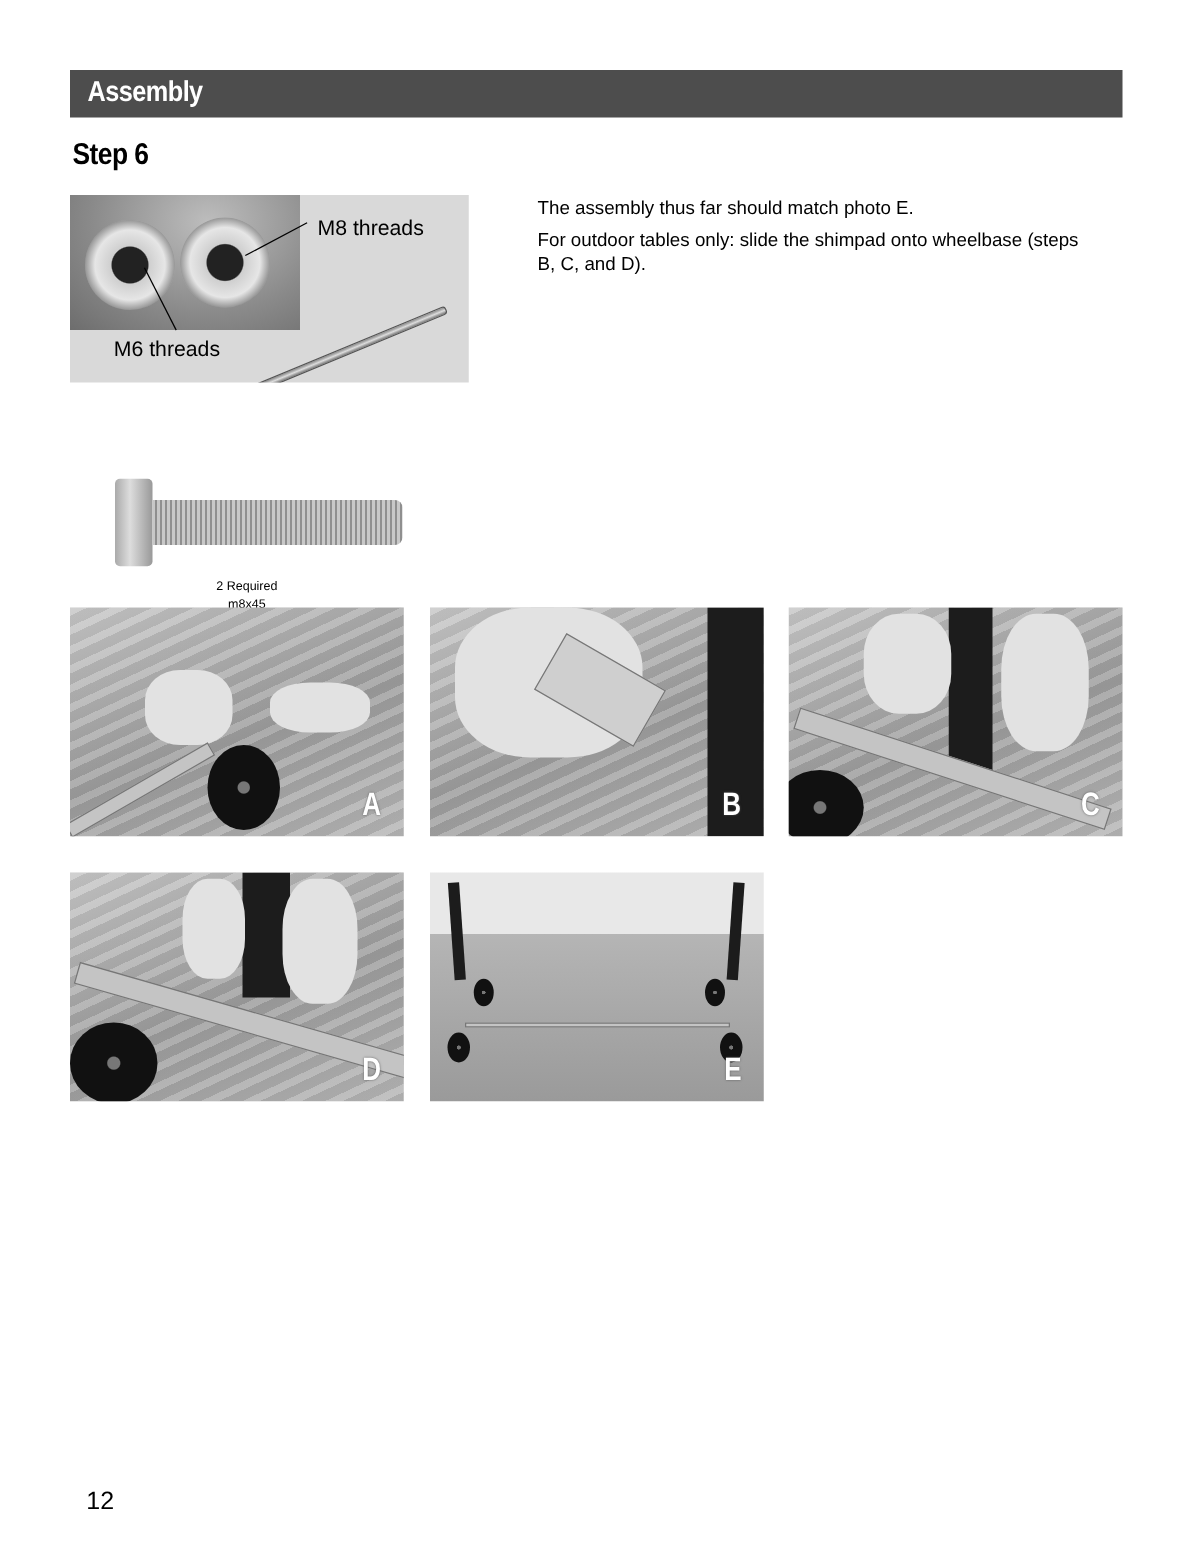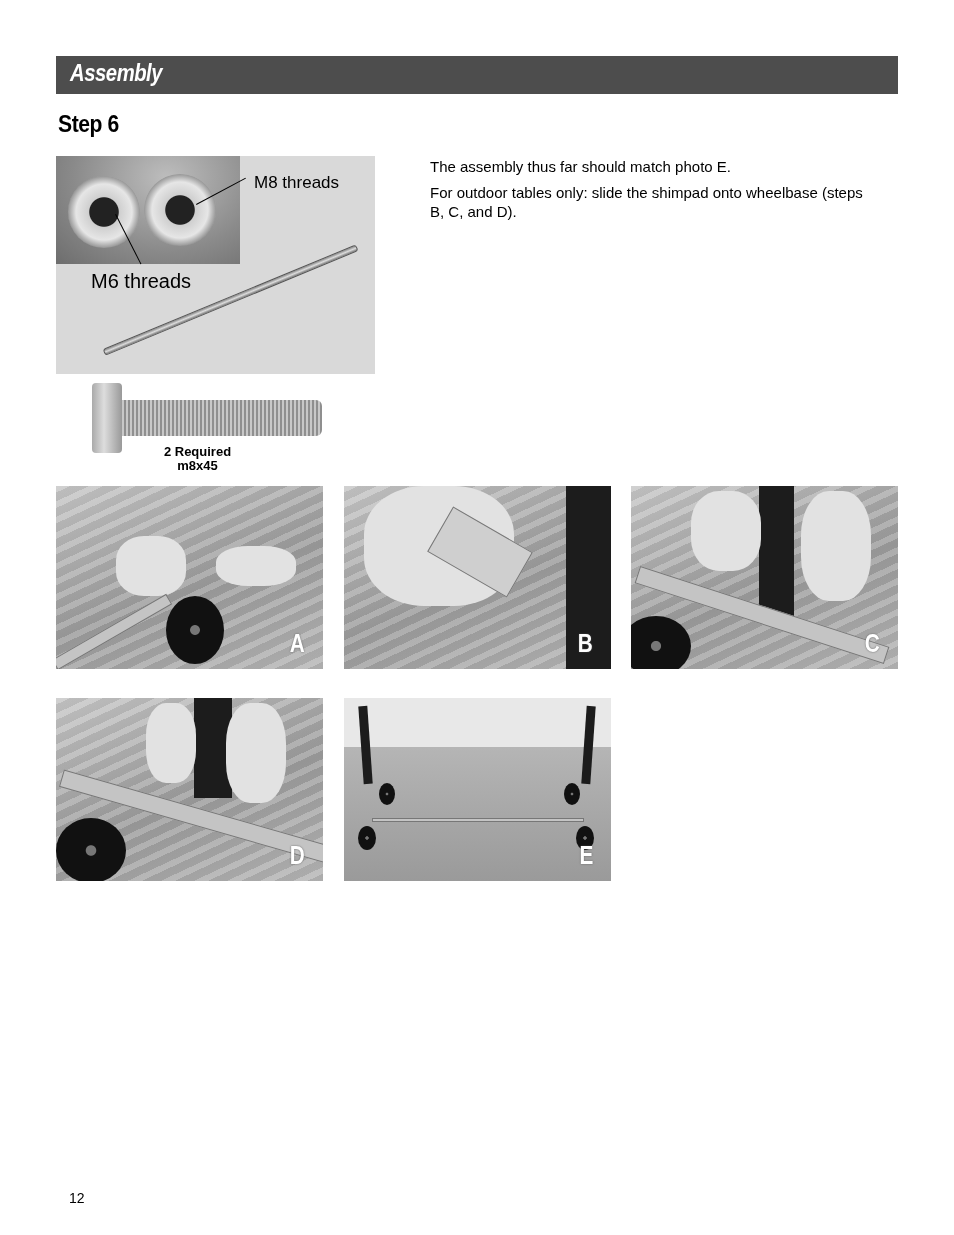--- a/index.html
+++ b/index.html
@@ -1,47 +1,47 @@
 <!DOCTYPE html>
 <html><head>
 <meta charset="utf-8">
 <style>
   html, body { margin: 0; padding: 0; background: #ffffff; }
   body { width: 954px; height: 1235px; position: relative; font-family: "Liberation Sans", sans-serif; color: #000; overflow: hidden; }
-  .banner { position: absolute; left: 56px; top: 56px; width: 842px; height: 38px; background: #4d4d4d; font-style: italic; }
+  .banner { position: absolute; left: 56px; top: 56px; width: 842px; height: 38px; background: #4d4d4d; }
   .banner-title { position: absolute; left: 14px; top: 4px; color: #fff; font-family: "Liberation Sans", sans-serif; font-weight: bold; font-size: 23px; letter-spacing: -0.5px; transform: scaleX(0.88); transform-origin: left; }
   .step-title { position: absolute; left: 58px; top: 110px; font-weight: bold; font-size: 24px; letter-spacing: -0.5px; transform: scaleX(0.88); transform-origin: left; }
-  .parts-panel { position: absolute; left: 56px; top: 156px; width: 319px; height: 218px; background: #d9d9d9; overflow: hidden; }
+  .parts-panel { position: absolute; left: 56px; top: 156px; width: 319px; height: 150px; background: #d9d9d9; overflow: hidden; }
   .thread-photo { position: absolute; left: 0; top: 0; width: 184px; height: 108px; background: radial-gradient(ellipse at 60% 20%, #bdbdbd, #8a8a8a 60%, #6d6d6d); }
   .ring { position: absolute; border-radius: 50%; background: radial-gradient(circle, #222 0 28%, #cfcfcf 30%, #e6e6e6 55%, #9a9a9a 70%, #d8d8d8 78%, #8c8c8c 100%); }
   .ring.r1 { left: 12px; top: 20px; width: 72px; height: 72px; }
   .ring.r2 { left: 88px; top: 18px; width: 72px; height: 72px; }
   .label-m8 { position: absolute; left: 198px; top: 17px; font-size: 17px; }
-  .label-m6 { position: absolute; left: 35px; top: 114px; font-size: 20px; }
+  .label-m6 { position: absolute; left: 35px; top: 114px; font-size: 17px; }
   .leader { position: absolute; background: #000; height: 1px; transform-origin: 0 0; }
   .rod { position: absolute; left: 48px; top: 193px; width: 272px; height: 5px; background: linear-gradient(#888, #ddd, #777); border: 1px solid #555; border-radius: 3px; transform: rotate(-22.5deg); transform-origin: 0 50%; }
   .bolt { position: absolute; left: 92px; top: 383px; width: 232px; height: 70px; }
   .bolt-head { position: absolute; left: 0; top: 0; width: 30px; height: 70px; background: linear-gradient(90deg, #aaa, #ddd 40%, #999); border-radius: 4px; }
   .bolt-shank { position: absolute; left: 30px; top: 17px; width: 200px; height: 36px; background: repeating-linear-gradient(90deg, #c8c8c8 0 2px, #8f8f8f 2px 4px); border-radius: 0 6px 6px 0; }
-  .bolt-caption { position: absolute; left: 150px; top: 445px; width: 95px; text-align: center; font-size: 13px; line-height: 14px; font-weight: bold; }
+  .bolt-caption { position: absolute; left: 150px; top: 463px; width: 95px; text-align: center; font-size: 10px; line-height: 14px; }
   .desc { position: absolute; left: 430px; top: 157px; width: 440px; font-size: 15px; line-height: 19.5px; }
   .desc p { margin: 0 0 6px 0; }
   .photo { position: absolute; width: 267px; height: 183px; overflow: hidden; background: linear-gradient(160deg, #c9c9c9, #9e9e9e 55%, #b8b8b8); }
   .photo .floor { position: absolute; left: 0; right: 0; bottom: 0; height: 100%; background: repeating-linear-gradient(155deg, rgba(255,255,255,0.15) 0 6px, rgba(0,0,0,0.06) 6px 14px); }
   .photo-letter { position: absolute; right: 18px; bottom: 10px; color: #fff; font-weight: bold; font-size: 26px; transform: scaleX(0.8); transform-origin: right; text-shadow: 0 0 2px #555; }
   #photoA { left: 56px; top: 486px; }
   #photoB { left: 344px; top: 486px; }
   #photoC { left: 631px; top: 486px; }
   #photoD { left: 56px; top: 698px; }
   #photoE { left: 344px; top: 698px; background: linear-gradient(#e8e8e8 0 27%, #b5b5b5 27%, #9a9a9a 100%); }
   .wheel { position: absolute; border-radius: 50%; background: radial-gradient(circle, #777 0 10%, #111 12% 100%); }
   .dark-post { position: absolute; background: #1c1c1c; }
   .hand { position: absolute; background: #e2e2e2; border-radius: 40%; }
   .bar { position: absolute; background: #c4c4c4; border: 1px solid #777; }
-  .page-number { position: absolute; left: 69px; top: 1190px; font-size: 14px; }
+  .page-number { position: absolute; left: 69px; top: 1190px; font-size: 20px; }
 </style>
 </head>
 <body>
 
 <div class="banner">
   <div class="banner-title">Assembly</div>
 </div>
 
 <div class="step-title">Step 6</div>
 

